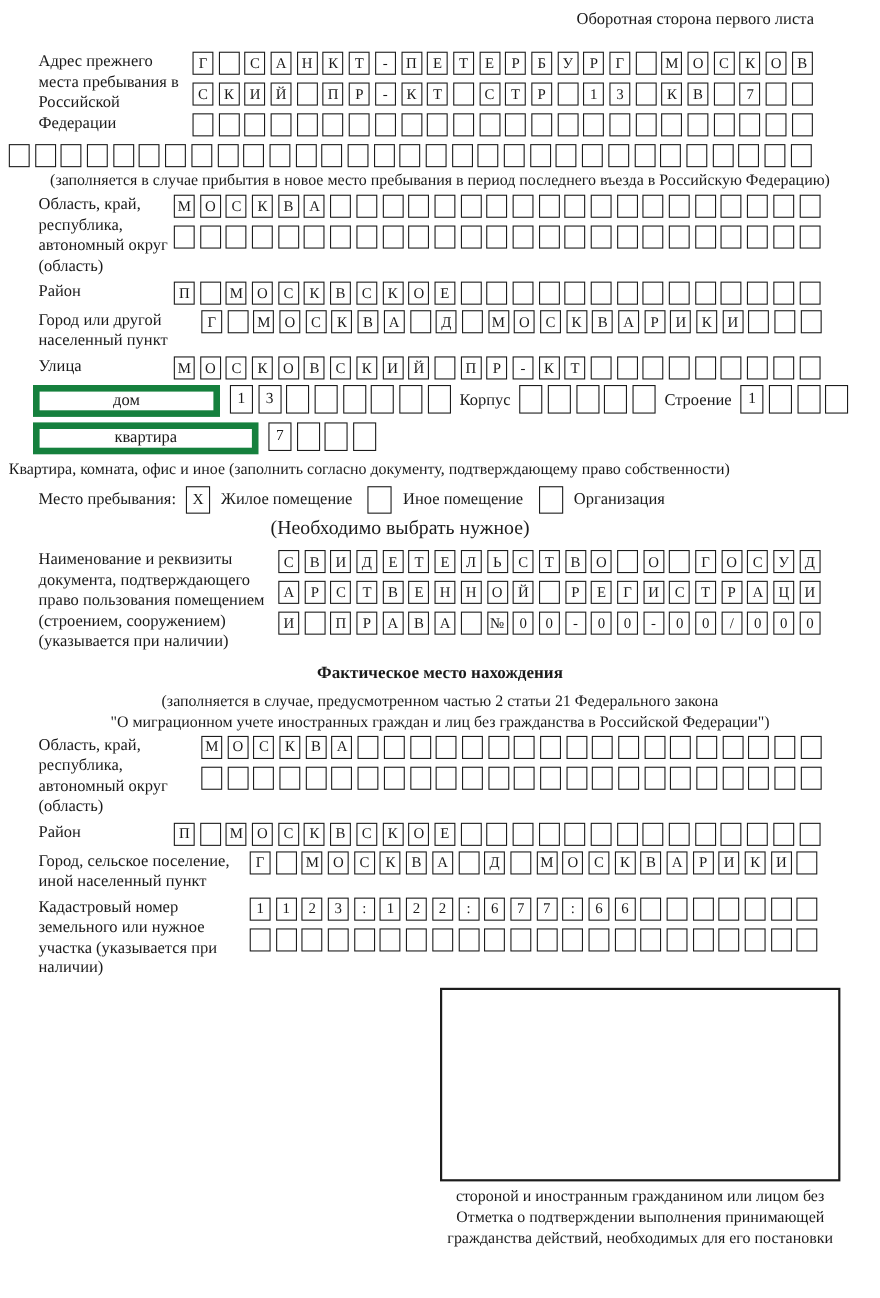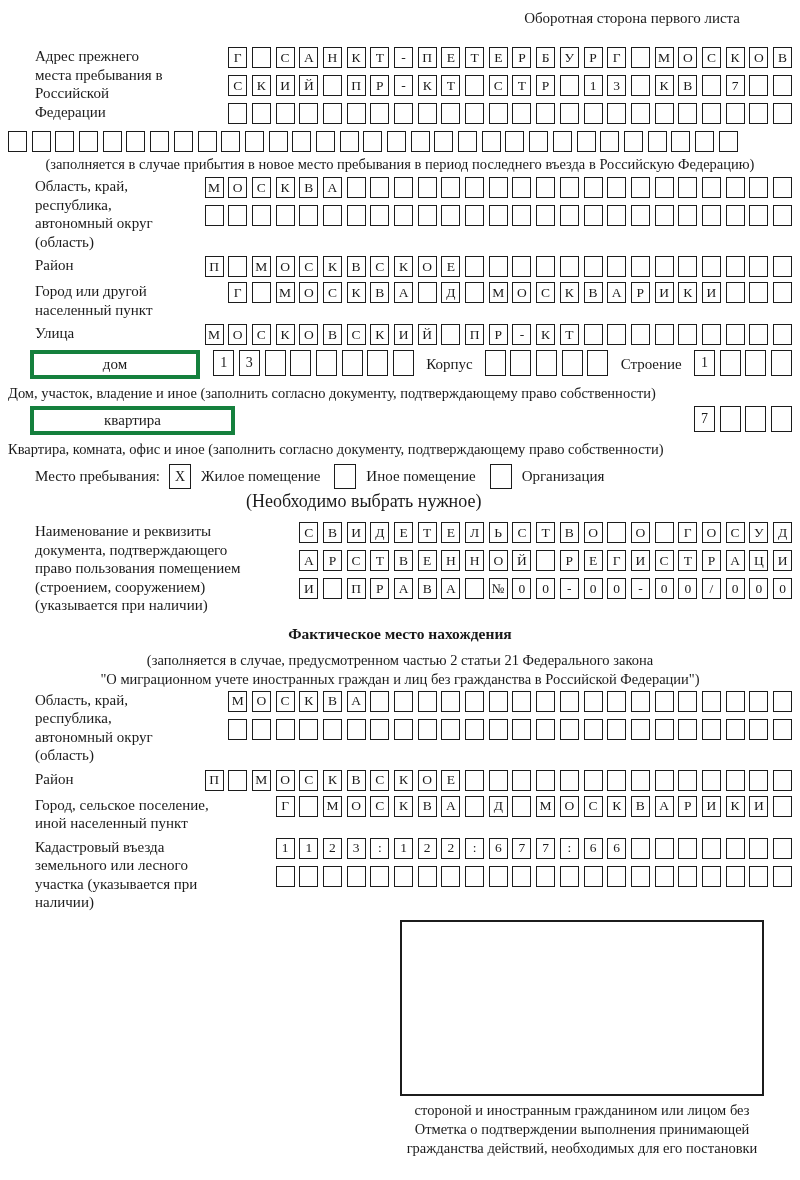--- a/index.html
+++ b/index.html
@@ -2,21 +2,21 @@
 <html lang="ru"><head>
 <meta charset="utf-8">
 <style>
   html,body{margin:0;padding:0;background:#ffffff;}
   body{width:800px;height:1180px;overflow:hidden;
        font-family:"Liberation Serif","DejaVu Serif",serif;color:#1a1a1a;}
   .page{position:relative;width:784px;height:1164px;padding:10px 8px 6px 8px;}
 
   .corner-note{text-align:right;font-size:15px;padding-right:52px;margin-bottom:20px;}
 
-  .frow{display:flex;align-items:flex-start;margin-bottom:5px;justify-content:space-between;}
+  .frow{display:flex;align-items:flex-start;margin-bottom:5px;}
   .lbl{font-size:15px;line-height:18.5px;box-sizing:border-box;padding-left:27px;flex-shrink:0;}
   .w167{width:167px;}
   .w150{width:150px;}
   .w175{width:175px;}
   .w219{width:219px;}
   .w245{width:245px;}
 
   .rowstack{display:flex;flex-direction:column;gap:7px;}
   .cells{display:flex;gap:4.7px;flex-wrap:nowrap;}
   .cell{box-sizing:border-box;width:19px;height:21px;border:1.7px solid #1c1c1c;
@@ -25,21 +25,21 @@
   .lg .cell, .cell.lg{width:21px;height:26px;font-size:14px;}
   .chk{box-sizing:border-box;width:22px;height:25px;border:1.7px solid #1c1c1c;
        display:flex;align-items:center;justify-content:center;font-size:14px;flex-shrink:0;}
 
   .fullrow{margin-left:0;margin-top:7px;margin-bottom:3px;}
   .caption{font-size:14.5px;line-height:18px;margin-bottom:4px;}
   .center{text-align:center;}
   .sec-title{font-size:16px;font-weight:bold;text-align:center;margin:8px 0 10px 0;}
   .sub-title{font-size:15.5px;font-weight:bold;text-align:center;margin:10px 0 8px 0;}
 
-  .bigbox{box-sizing:border-box;border:4px solid #15803d;height:29px;
+  .bigbox{box-sizing:border-box;border:6px solid #15803d;height:29px;
           display:flex;align-items:center;justify-content:center;font-size:15px;flex-shrink:0;}
   .house-name{width:170px;margin-left:22px;margin-right:9px;}
   .apt-name{width:205px;margin-left:22px;margin-right:9px;}
   .inline-lbl{font-size:15px;line-height:29px;margin:0 8px;flex-shrink:0;}
 
   .stay-row{display:flex;align-items:center;gap:0;margin:6px 0 2px 0;}
   .stay-row .lbl-stay{font-size:15px;padding-left:27px;margin-right:9px;}
   .opt-lbl{font-size:15px;margin:0 14px 0 10px;}
   .stay-note{font-size:18px;margin:2px 0 10px 238px;}
 
@@ -352,21 +352,20 @@
         <span class="cell"></span>
       </div>
     <div class="inline-lbl">Строение</div>
     <div class="cells lg">
         <span class="cell">1</span>
         <span class="cell"></span>
         <span class="cell"></span>
         <span class="cell"></span>
       </div>
   </div>
-  <div class="caption">Дом, участок, владение и иное (заполнить согласно документу, подтверждающему право собственности)</div>
 
   <div class="frow">
     <div class="bigbox apt-name">квартира</div>
     <div class="cells lg">
         <span class="cell">7</span>
         <span class="cell"></span>
         <span class="cell"></span>
         <span class="cell"></span>
       </div>
   </div>
@@ -573,21 +572,21 @@
         <span class="cell">А</span>
         <span class="cell">Р</span>
         <span class="cell">И</span>
         <span class="cell">К</span>
         <span class="cell">И</span>
         <span class="cell"></span>
       </div>
   </div>
 
   <div class="frow">
-    <div class="lbl w219">Кадастровый въезда земельного или лесного участка (указывается при наличии)</div>
+    <div class="lbl w219">Кадастровый номер земельного или нужное участка (указывается при наличии)</div>
     <div class="rowstack">
       <div class="cells">
           <span class="cell">1</span>
           <span class="cell">1</span>
           <span class="cell">2</span>
           <span class="cell">3</span>
           <span class="cell">:</span>
           <span class="cell">1</span>
           <span class="cell">2</span>
           <span class="cell">2</span>

